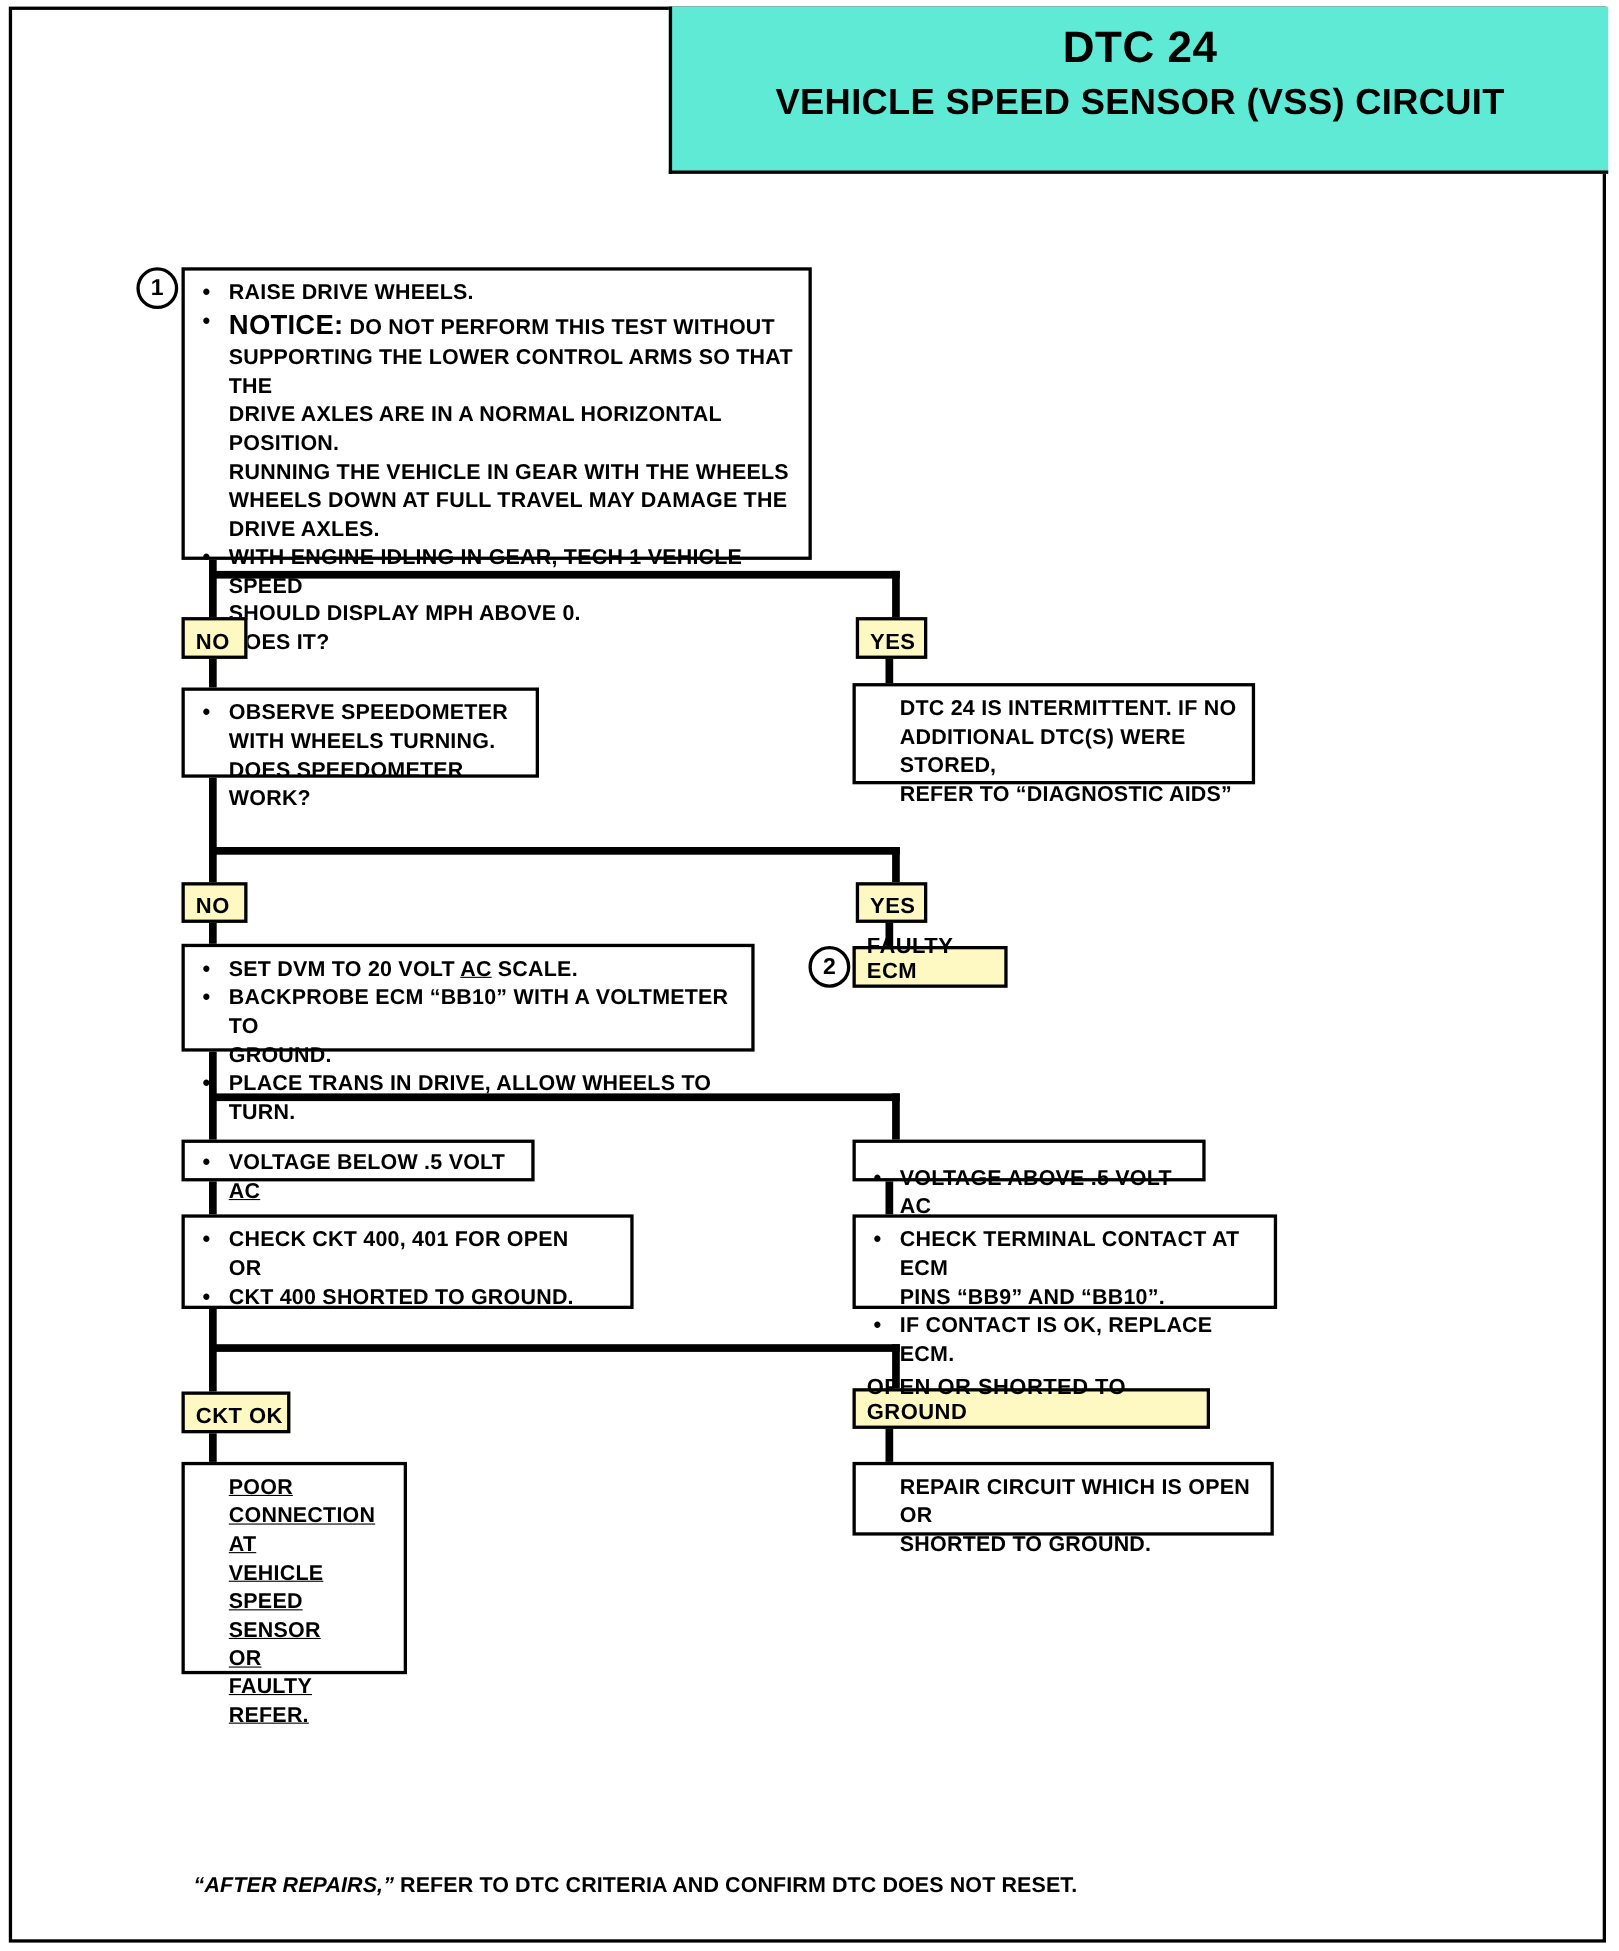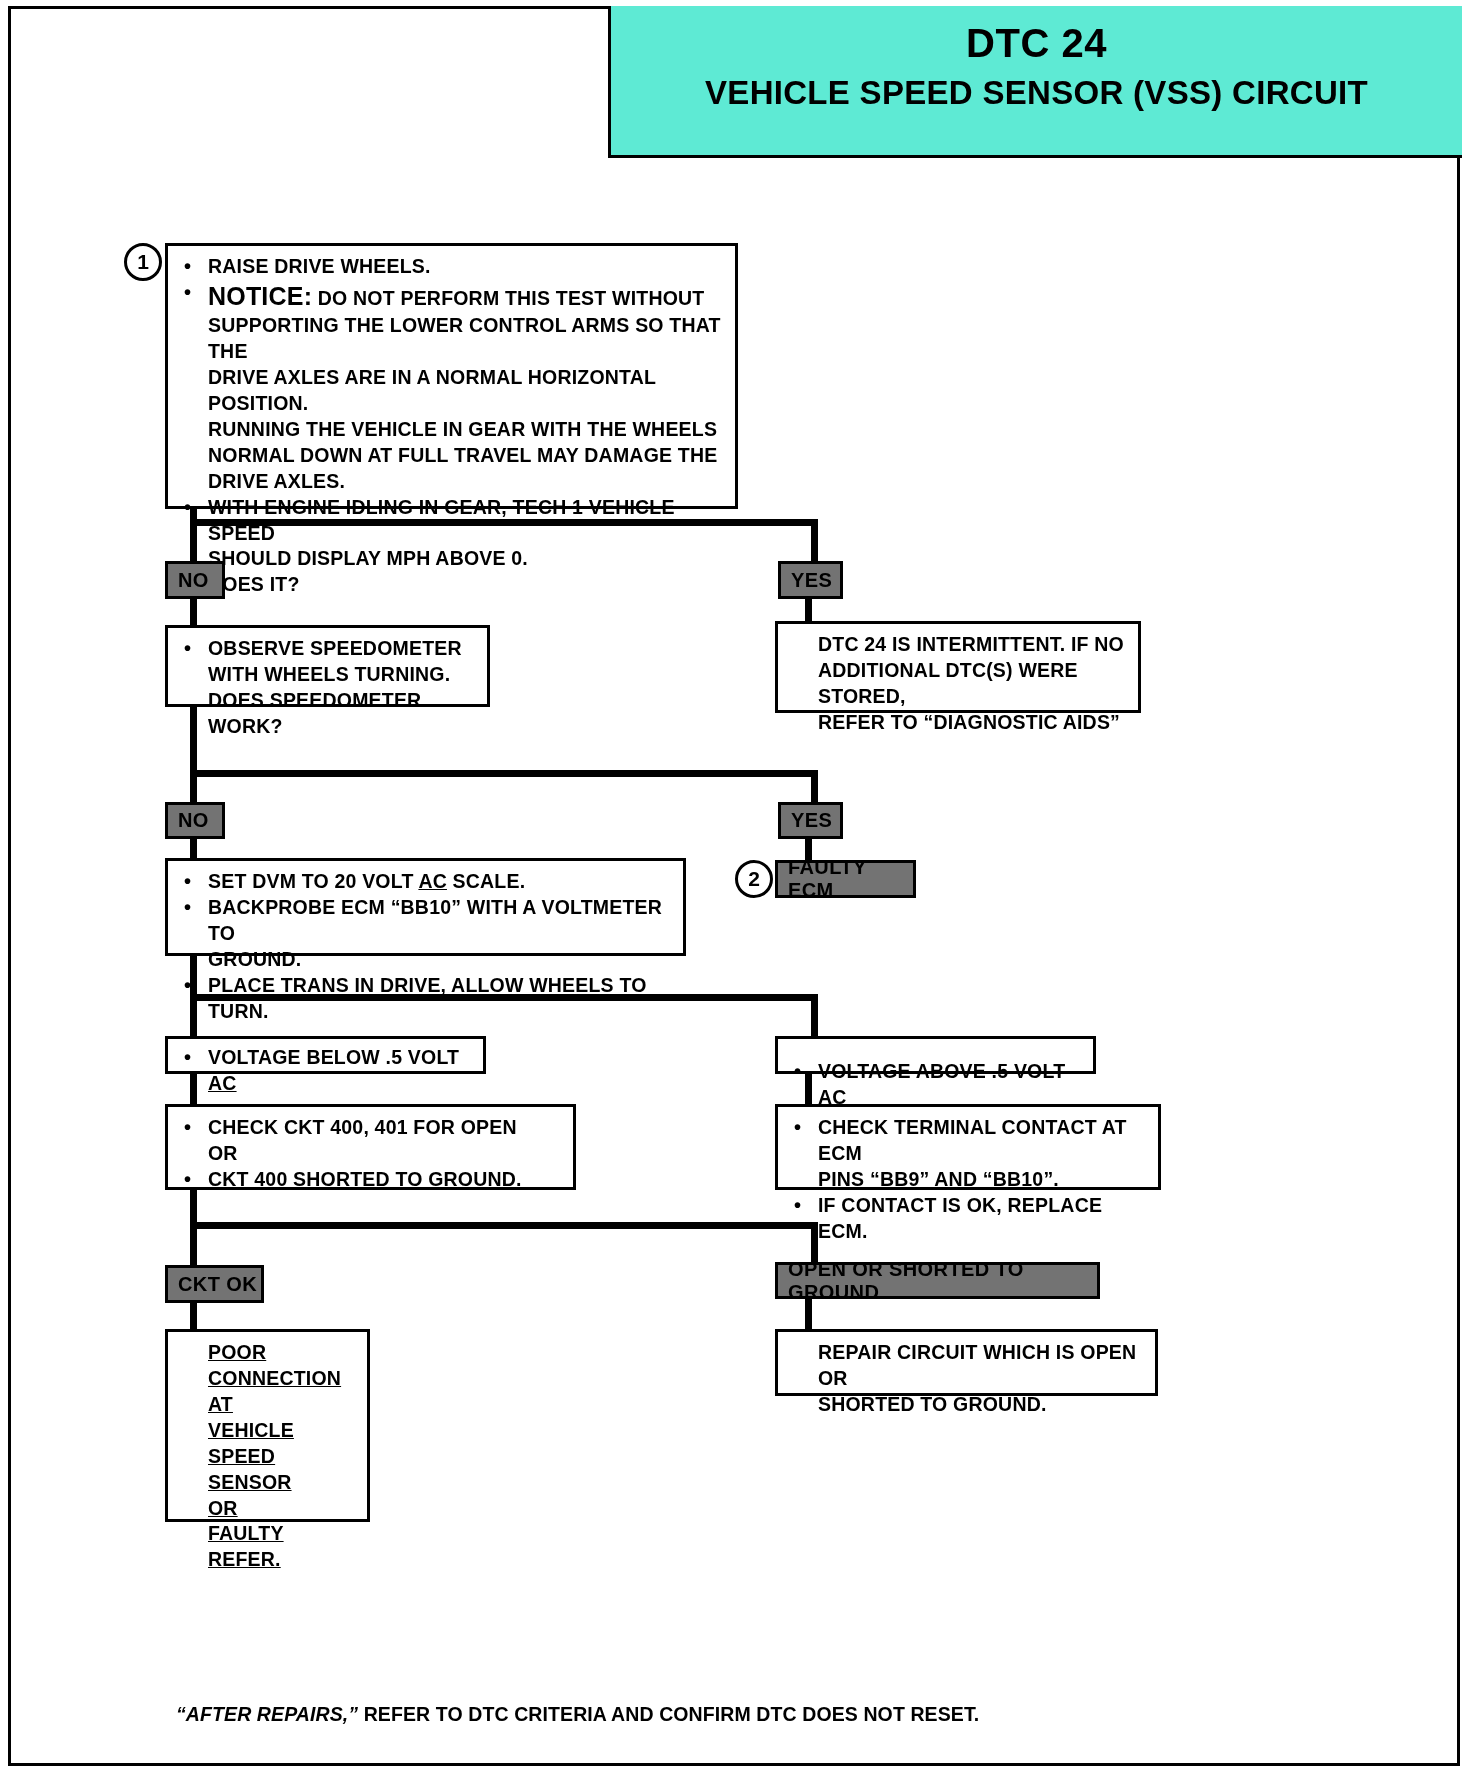--- a/index.html
+++ b/index.html
@@ -96,26 +96,26 @@
     font-weight: bold;
     letter-spacing: 0.2px;
   }
   .u { text-decoration: underline; }
 
   
   .lbl-box {
     position: absolute;
     box-sizing: border-box;
     border: 3px solid #000;
-    background: #737373;
+    background: #fef9c3;
     font-size: 20px;
     font-weight: bold;
     letter-spacing: 0.4px;
     display: flex;
-    align-items: center;
+    align-items: flex-end;
     padding-left: 10px;
   }
 
   
   .circ {
     position: absolute;
     width: 38px;
     height: 38px;
     border: 3px solid #000;
     border-radius: 50%;
@@ -167,21 +167,21 @@
   <div class="box" style="left:165px; top:243px; width:573px; height:266px;">
     <ul class="bul">
       <li>RAISE DRIVE WHEELS.</li>
       <li>
         <span class="notice-word">NOTICE:</span>
         <span>DO NOT PERFORM THIS TEST WITHOUT</span>
       </li>
       <li class="nb"><span>SUPPORTING THE LOWER CONTROL ARMS SO THAT THE</span></li>
       <li class="nb"><span>DRIVE AXLES ARE IN A NORMAL HORIZONTAL POSITION.</span></li>
       <li class="nb"><span>RUNNING THE VEHICLE IN GEAR WITH THE WHEELS</span></li>
-      <li class="nb"><span>NORMAL DOWN AT FULL TRAVEL MAY DAMAGE THE</span></li>
+      <li class="nb"><span>WHEELS DOWN AT FULL TRAVEL MAY DAMAGE THE</span></li>
       <li class="nb"><span>DRIVE AXLES.</span></li>
       <li>WITH ENGINE IDLING IN GEAR, TECH 1 VEHICLE SPEED</li>
       <li class="nb"><span>SHOULD DISPLAY MPH ABOVE 0.</span></li>
       <li class="nb"><span>DOES IT?</span></li>
     </ul>
   </div>
 
   <div class="ln" style="left:190px; top:509px; width:7px; height:61px;"></div>
   <div class="ln" style="left:190px; top:519px; width:628px; height:7px;"></div>
   <div class="ln" style="left:811px; top:519px; width:7px; height:51px;"></div>

